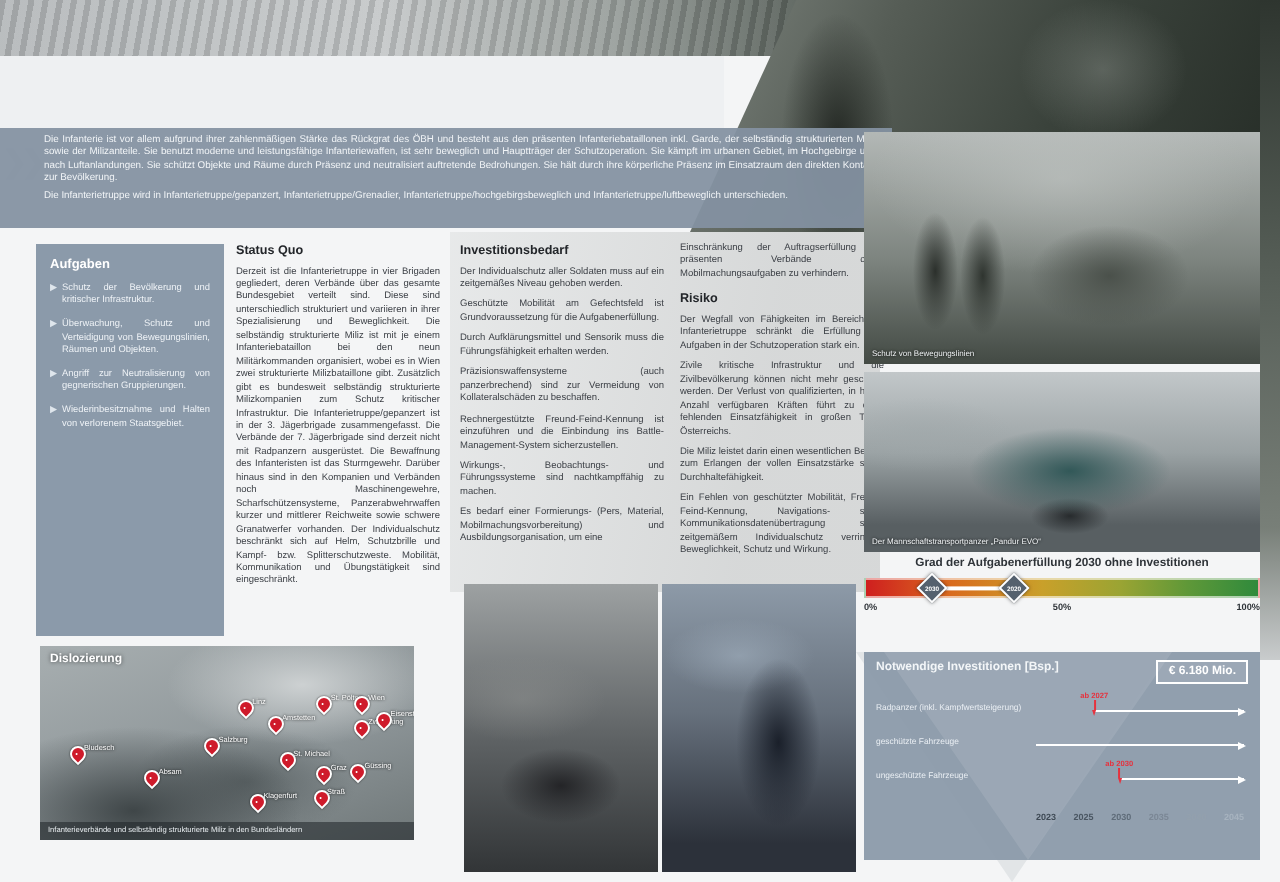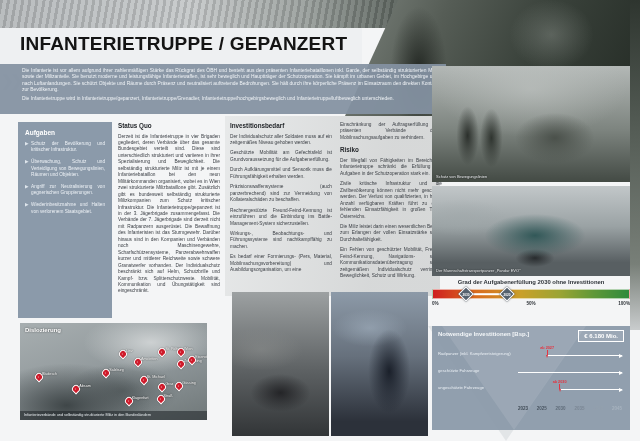--- a/index.html
+++ b/index.html
@@ -136,21 +136,20 @@
 </head>
 <body>
 
 <div class="page">
 
   <div class="abs top-strip"></div>
   <div class="abs hero-photo"></div>
   <div class="abs right-edge"></div>
 
   <div class="abs title-band"></div>
-  <div class="abs page-title">INFANTERIETRUPPE / GEPANZERT</div>
 
   <div class="abs chevrons">❯❯</div>
   <div class="abs intro">
     <p>Die Infanterie ist vor allem aufgrund ihrer zahlenmäßigen Stärke das Rückgrat des ÖBH und besteht aus den präsenten Infanteriebataillonen inkl. Garde, der selbständig strukturierten Miliz sowie der Milizanteile. Sie benutzt moderne und leistungsfähige Infanteriewaffen, ist sehr beweglich und Hauptträger der Schutzoperation. Sie kämpft im urbanen Gebiet, im Hochgebirge und nach Luftanlandungen. Sie schützt Objekte und Räume durch Präsenz und neutralisiert auftretende Bedrohungen. Sie hält durch ihre körperliche Präsenz im Einsatzraum den direkten Kontakt zur Bevölkerung.</p>
     <p>Die Infanterietruppe wird in Infanterietruppe/gepanzert, Infanterietruppe/Grenadier, Infanterietruppe/hochgebirgsbeweglich und Infanterietruppe/luftbeweglich unterschieden.</p>
   </div>
 
   <div class="abs col-bg"></div>
 
   <div class="abs aufgaben">

